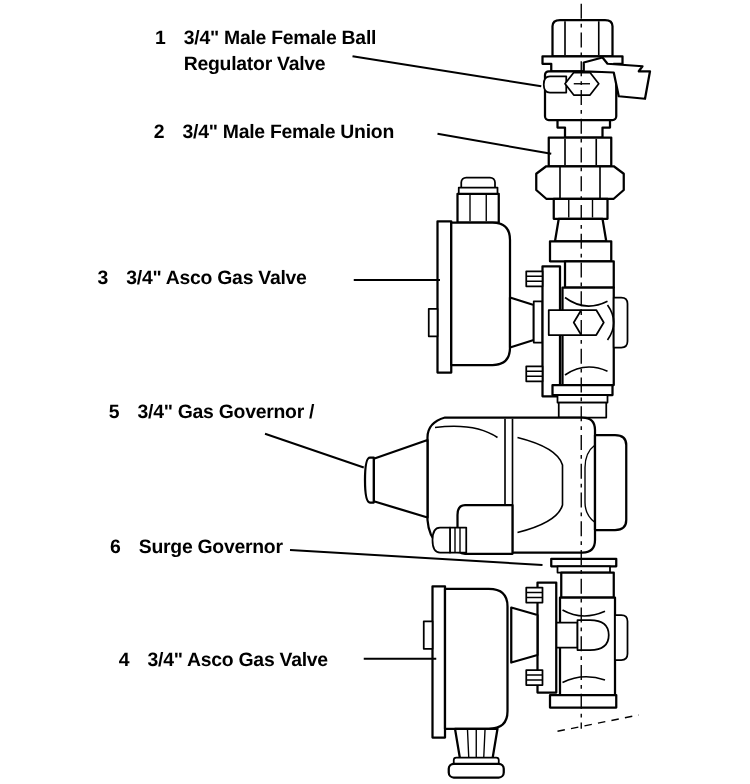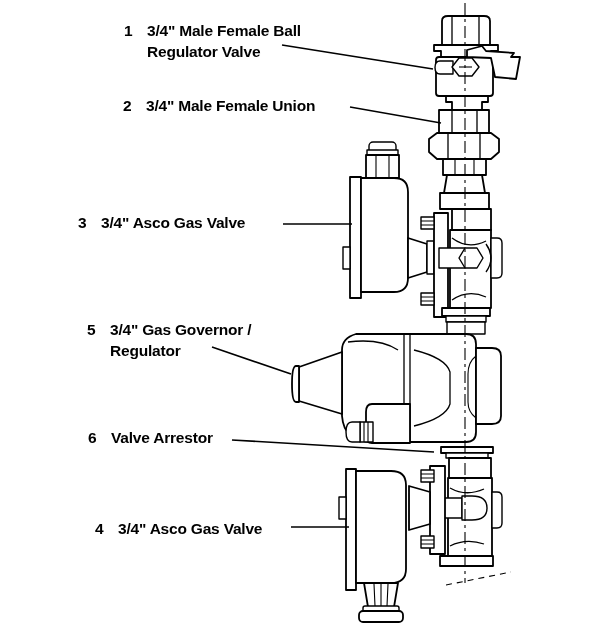--- a/index.html
+++ b/index.html
@@ -177,28 +177,27 @@
     <span class="txt">
       <span>3/4" Asco Gas Valve</span>
 
     </span>
   </div>
 
   <div class="callout" style="left:87px; top:319px">
     <span class="num">5</span>
     <span class="txt">
       <span>3/4" Gas Governor /</span>
-      <span>Regulator</span>
     </span>
   </div>
 
   <div class="callout" style="left:88px; top:427px">
     <span class="num">6</span>
     <span class="txt">
-      <span>Valve Arrestor</span>
+      <span>Surge Governor</span>
 
     </span>
   </div>
 
   <div class="callout" style="left:95px; top:518px">
     <span class="num">4</span>
     <span class="txt">
       <span>3/4" Asco Gas Valve</span>
 
     </span>

